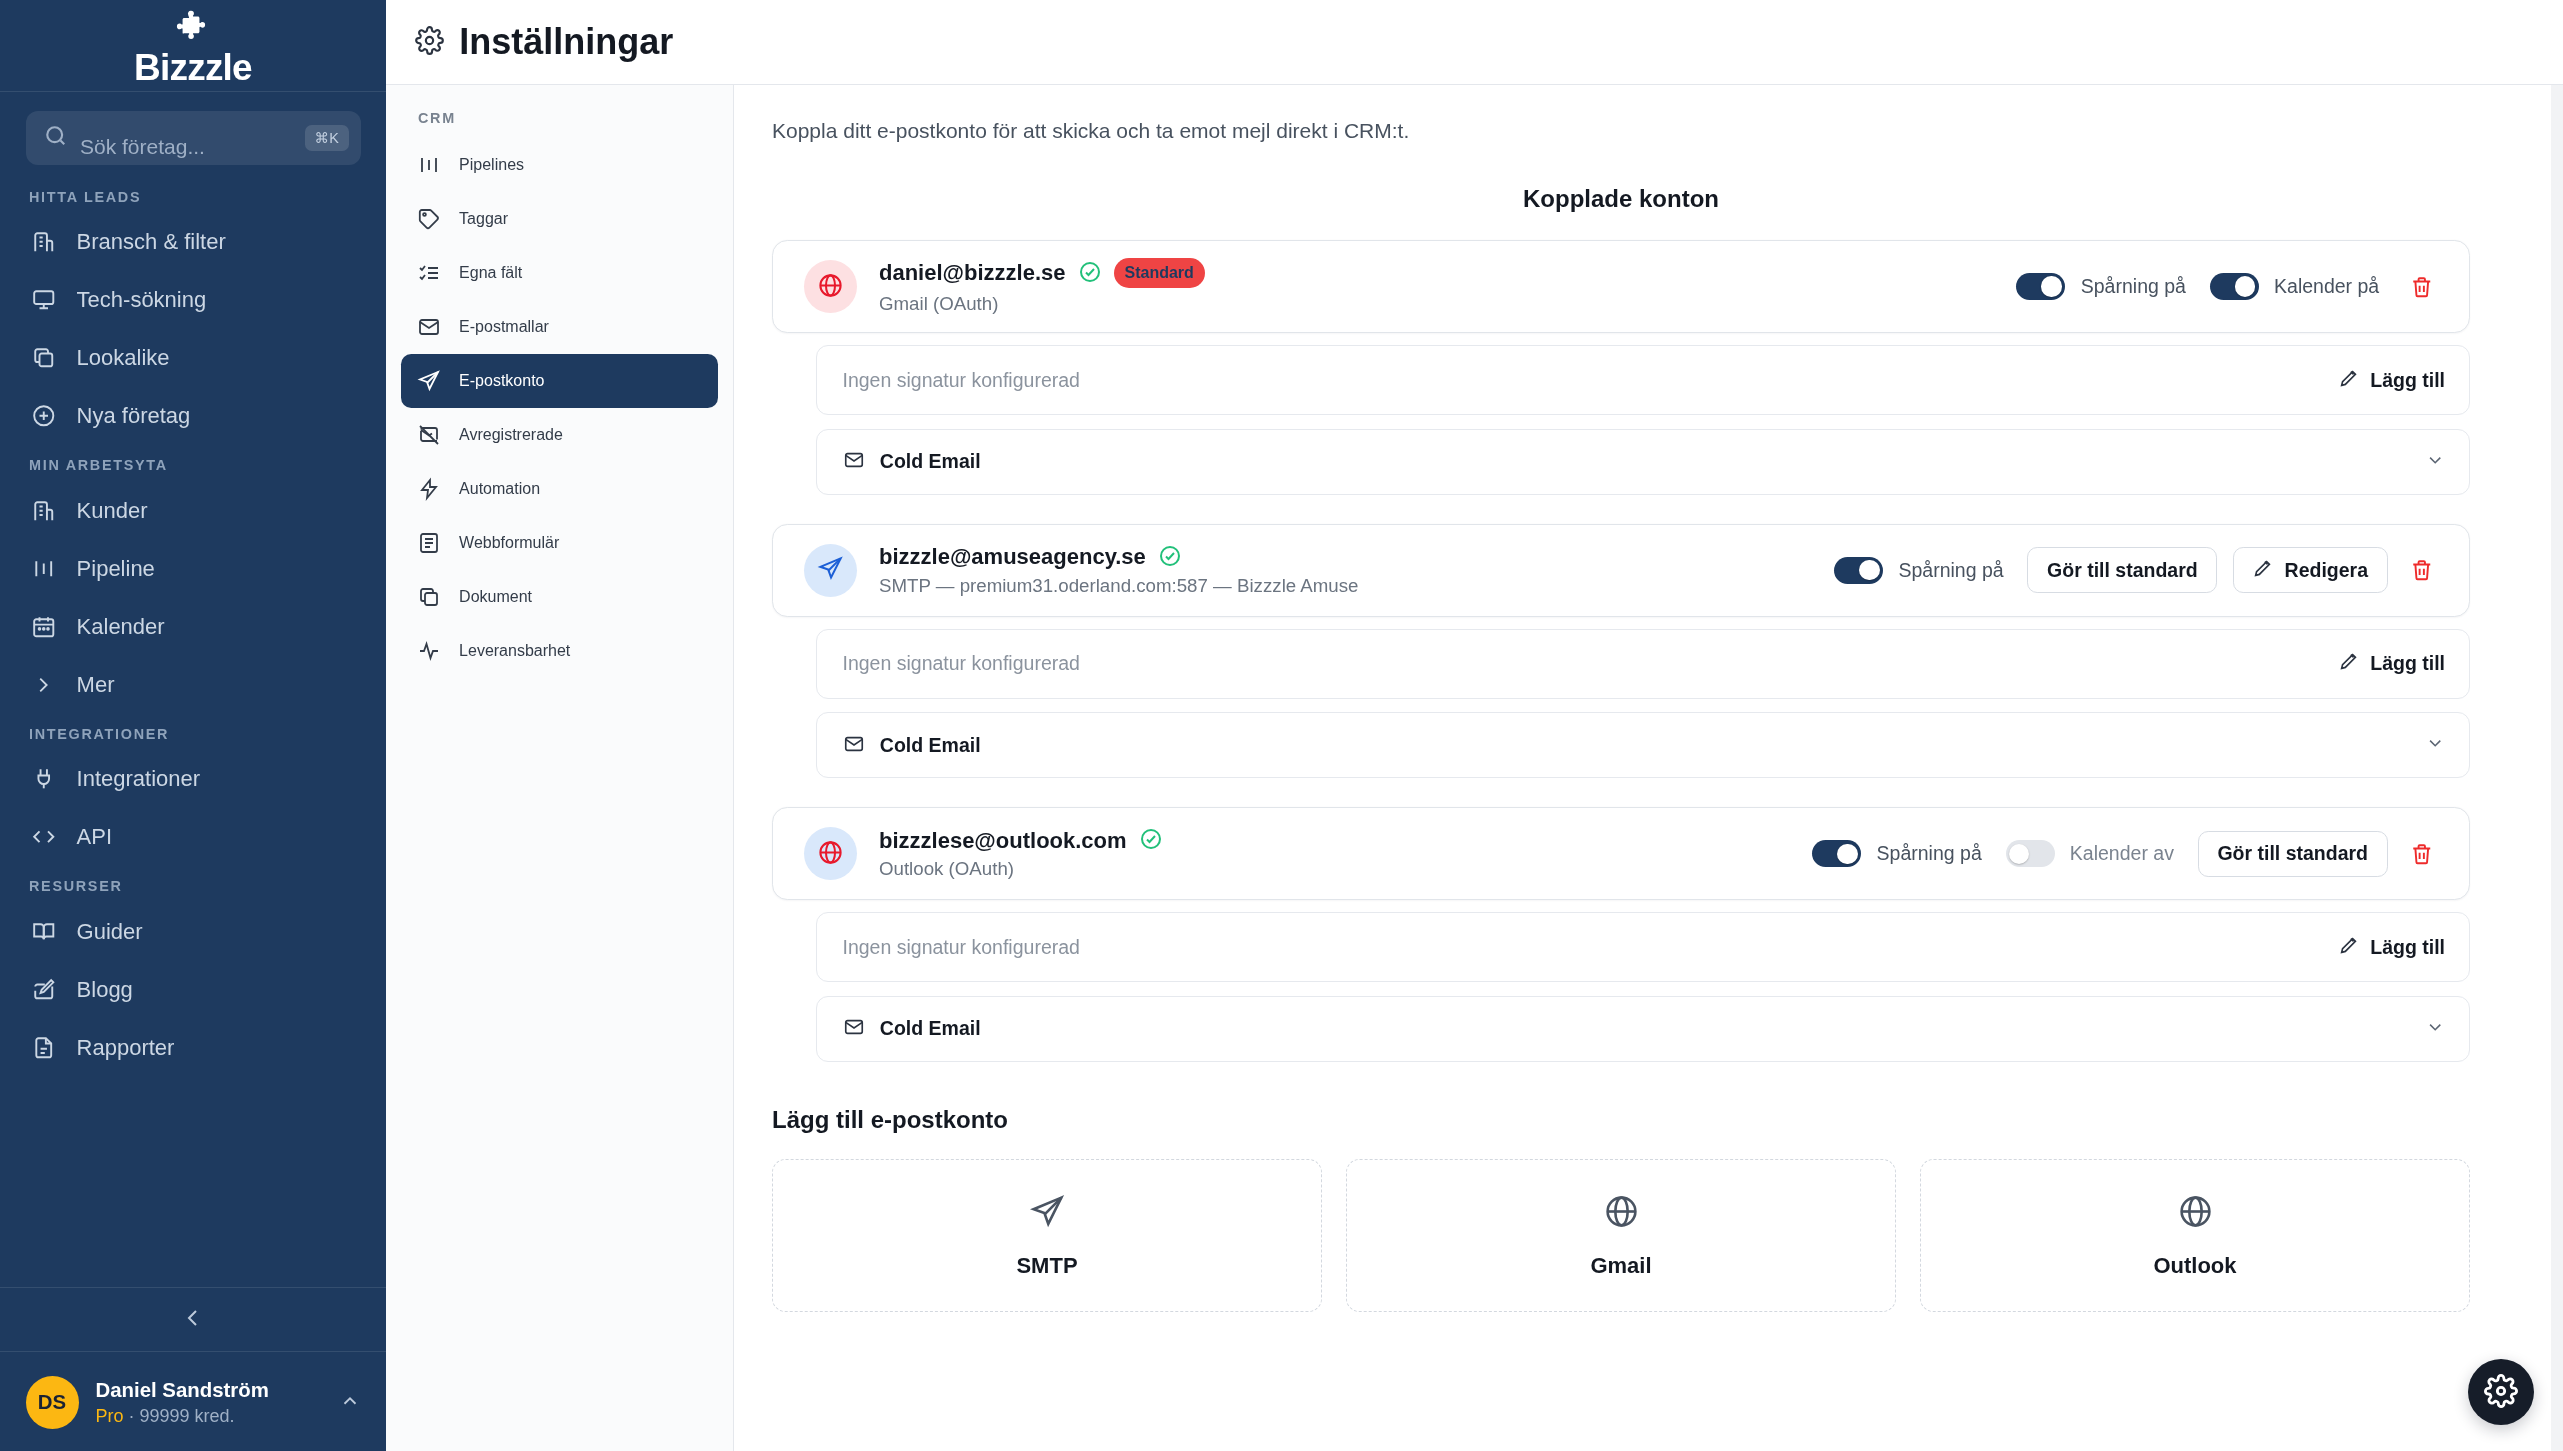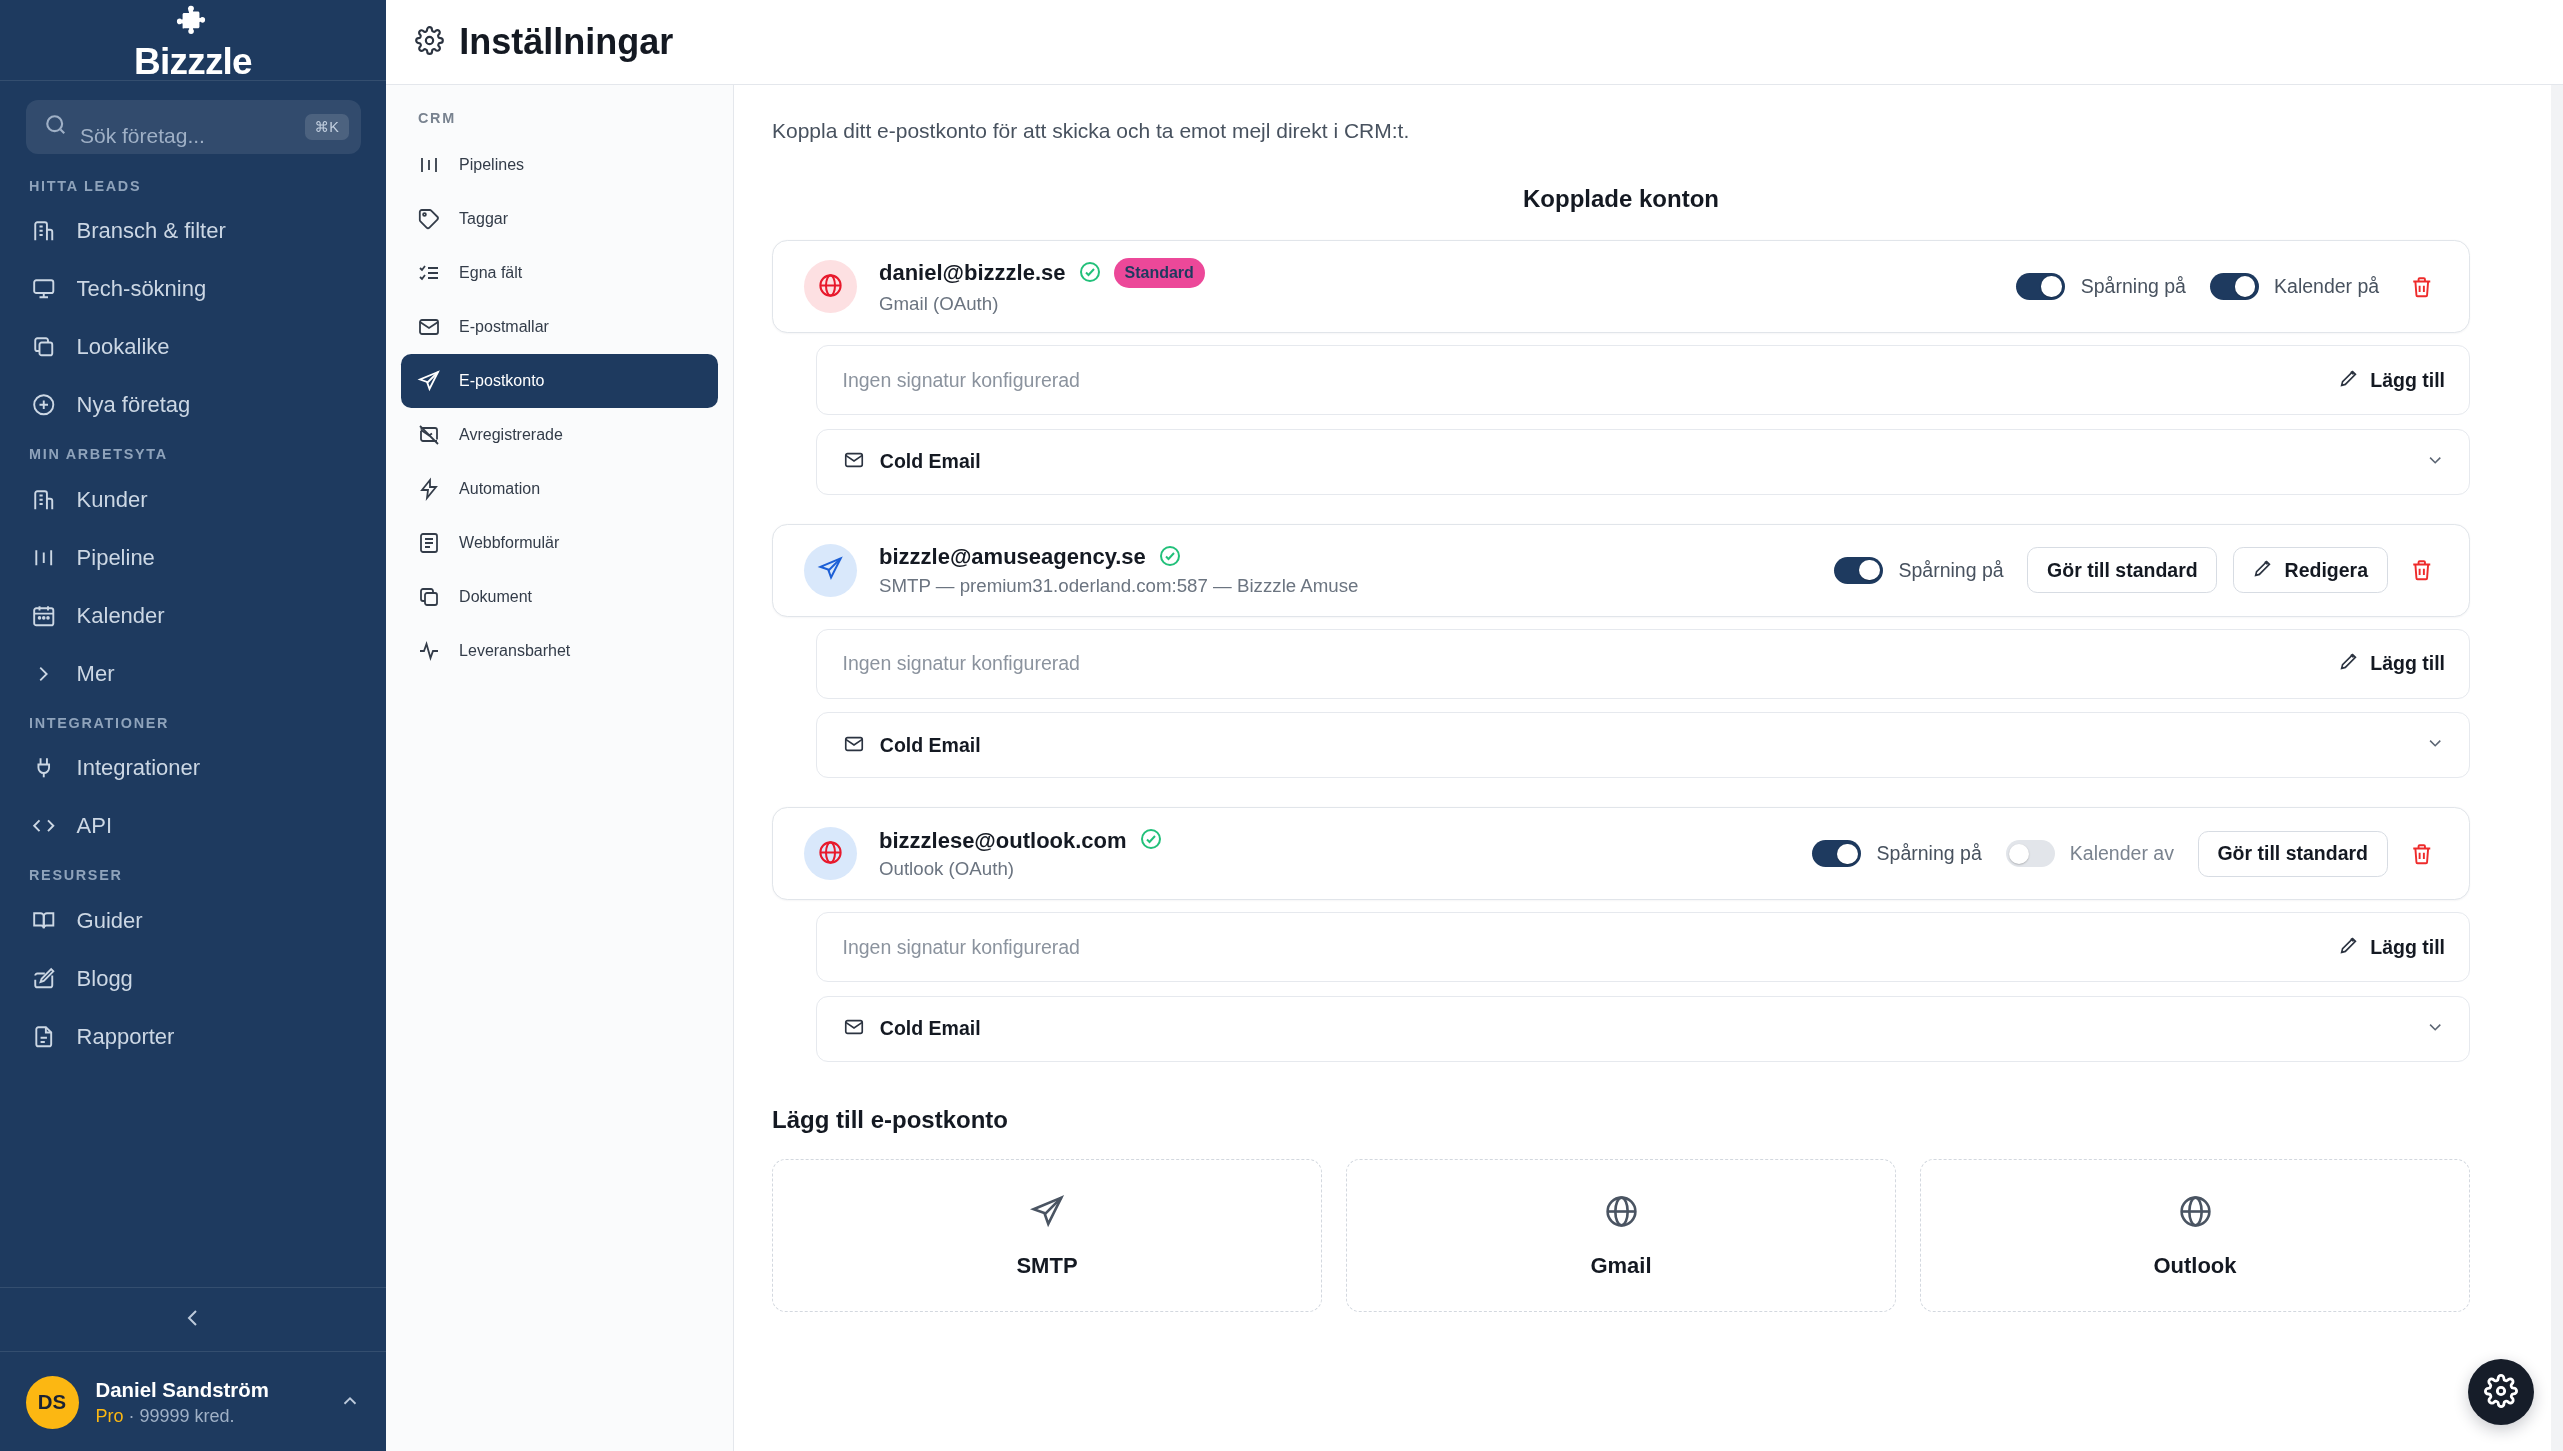--- a/index.html
+++ b/index.html
@@ -12,21 +12,21 @@
   .app { display: flex; width: 2563px; height: 1452px; }
 
   
   .sidebar {
     width: 386px; height: 1452px; flex: 0 0 386px;
     background: #1e3a5f; color: #ffffff;
     display: flex; flex-direction: column;
     position: relative;
   }
   .sb-logo {
-    height: 81px; display: flex; align-items: center; justify-content: center;
+    height: 92px; display: flex; align-items: center; justify-content: center;
     border-bottom: 0.8px solid rgba(255,255,255,.10);
   }
   .sb-logo-inner { display: flex; align-items: center; gap: 6.8px; flex-direction: column; }
   .logo-row { display: flex; align-items: flex-end; gap: 1.7px; }
   .logo-text { font-size: 37px; font-weight: bold; letter-spacing: -0.8px; line-height: 1; color:#fff; }
   .puzzle { position: relative; top: 3.4px; }
 
   .sb-search-wrap { padding: 18.7px 25.5px 0 25.5px; }
   .sb-search {
     height: 54px; background: rgba(255,255,255,.09);
@@ -120,21 +120,21 @@
   .acct-avatar {
     width: 53px; height: 53px; border-radius: 50%;
     display: flex; align-items: center; justify-content: center; flex: 0 0 53px;
   }
   .av-pink { background: #fde0e2; }
   .av-blue { background: #d9e8fb; }
   .acct-info { flex: 1; min-width: 0; }
   .acct-line1 { display: flex; align-items: center; gap: 12px; }
   .acct-email { font-size: 22px; font-weight: bold; color: #141922; }
   .badge-std {
-    background: #ec4899; color: #1e3a5f; font-size: 16px; font-weight: bold;
+    background: #ef4444; color: #1e3a5f; font-size: 16px; font-weight: bold;
     border-radius: 15px; padding: 6px 11px;
   }
   .acct-sub { font-size: 18.7px; color: #6b7480; margin-top: 4.2px; }
   .acct-actions { display: flex; align-items: center; gap: 15.3px; }
 
   .toggle {
     width: 49px; height: 27px; border-radius: 849px; background: #1e3a5f;
     position: relative; flex: 0 0 49px; cursor: pointer;
   }
   .toggle.off { background: #e2e5ea; }

